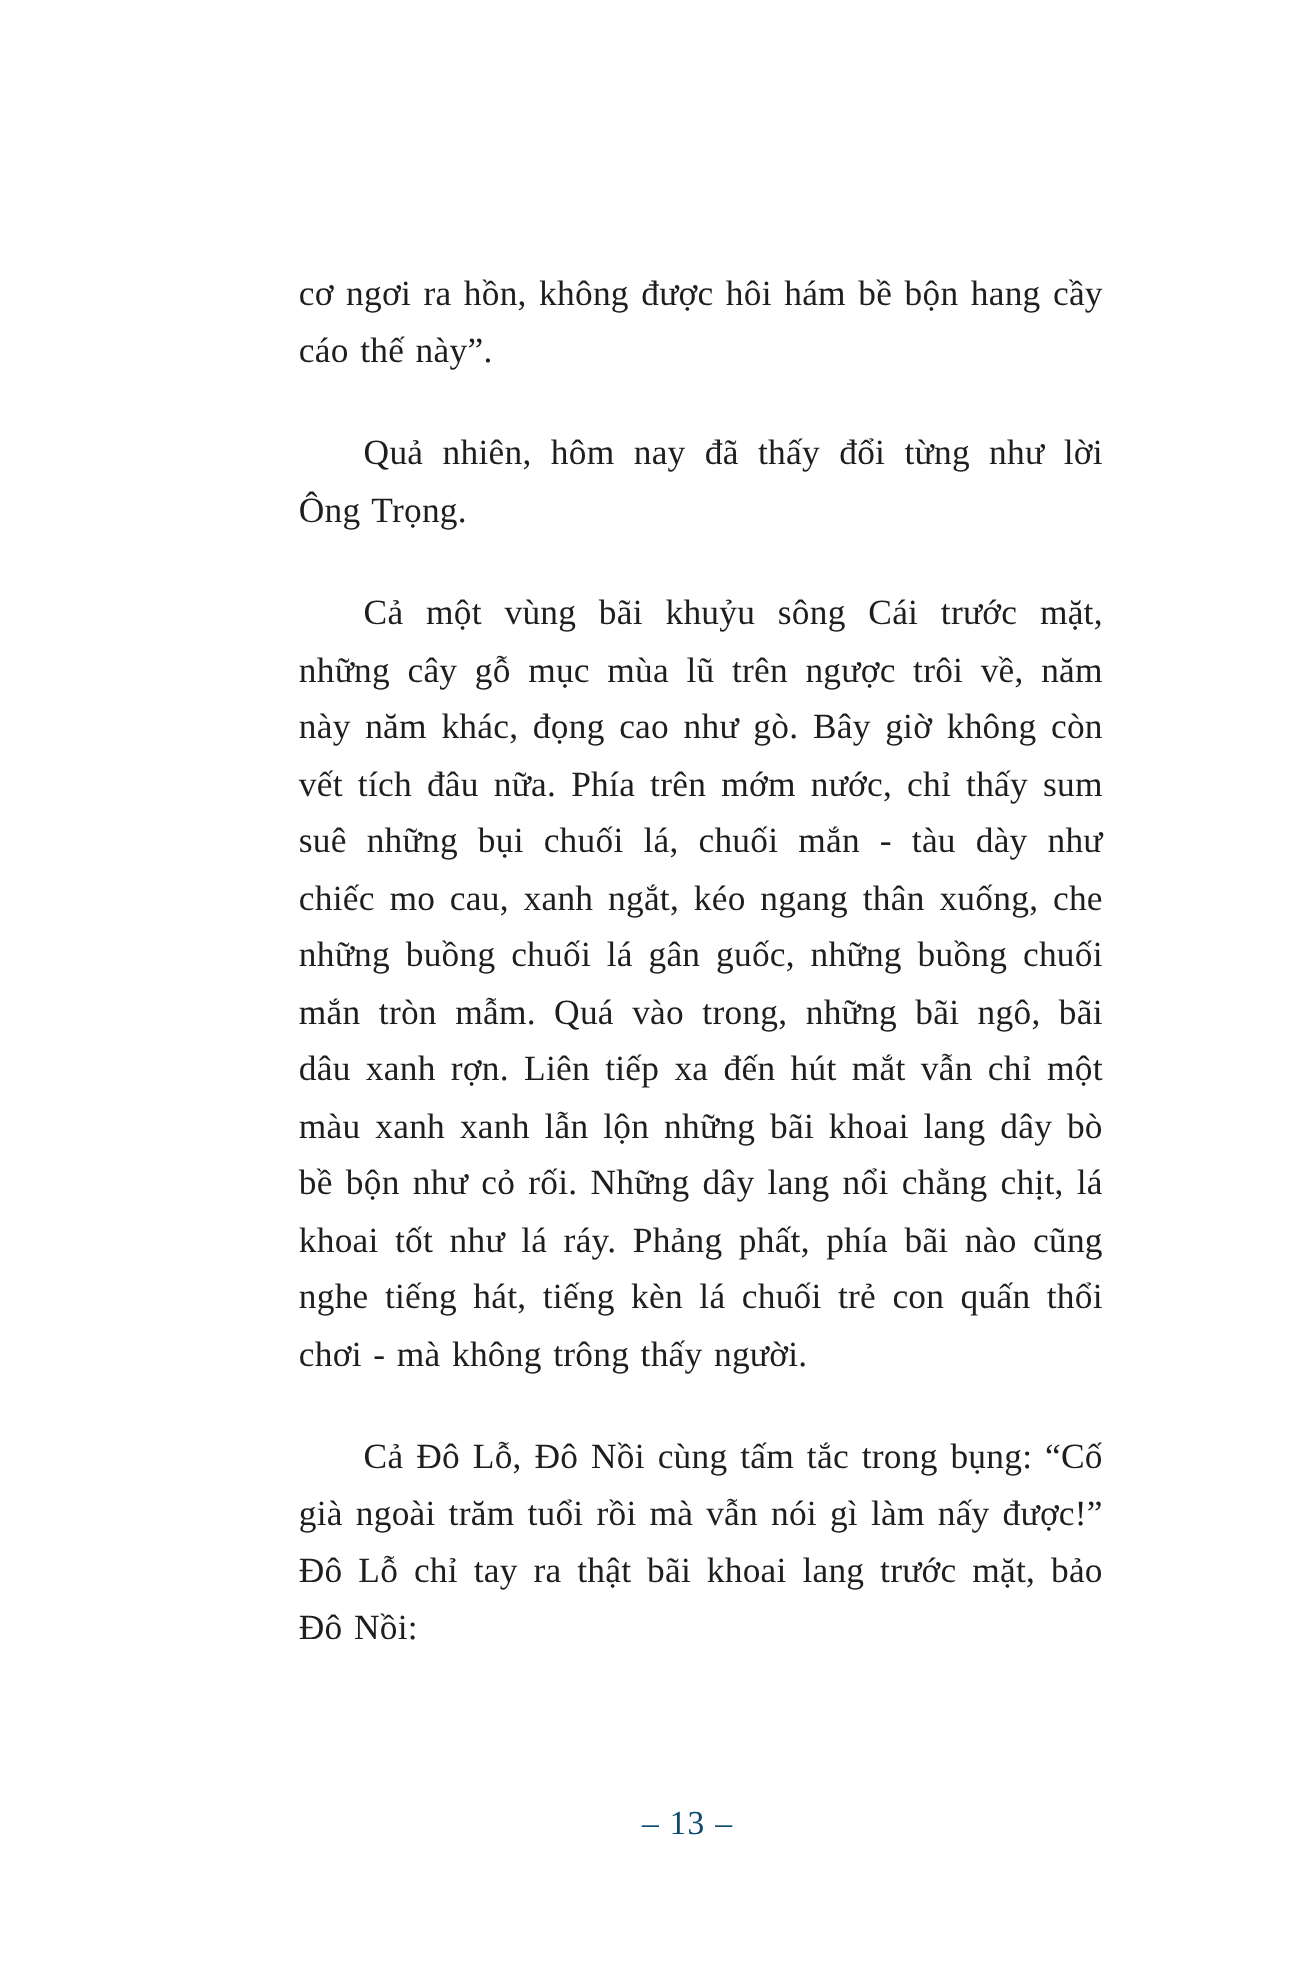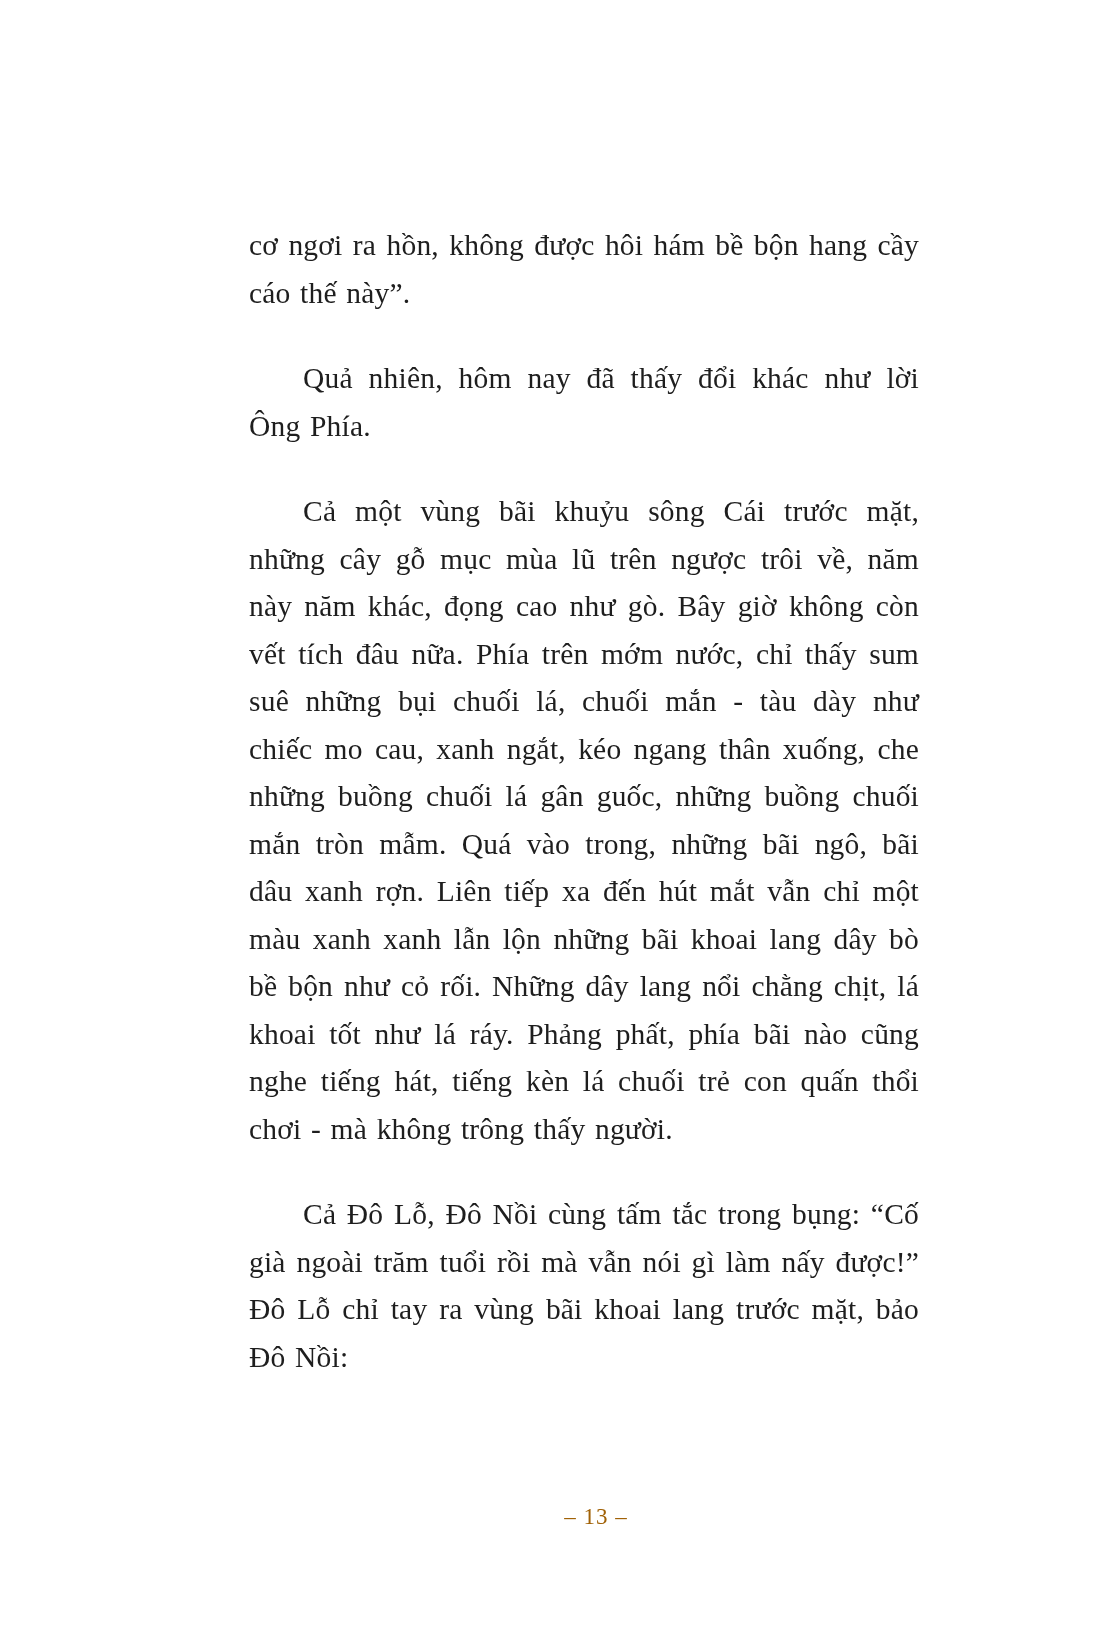--- a/index.html
+++ b/index.html
@@ -35,40 +35,40 @@
     letter-spacing: 0.2px;
   }
 
   .text-block p.no-indent {
     text-indent: 0;
   }
 
   .page-number {
     position: absolute;
     top: 1440px;
-    left: 177px;
+    left: 154px;
     width: 742px;
     text-align: center;
-    font-size: 23px;
-    color: #a16207;
+    font-size: 28px;
+    color: #0c4a6e;
     letter-spacing: 1px;
   }
 </style>
 </head>
 <body>
 
 <div class="book-page">
 
   <div class="text-block">
     <p class="no-indent">cơ ngơi ra hồn, không được hôi hám bề bộn hang cầy cáo thế này”.</p>
 
-    <p>Quả nhiên, hôm nay đã thấy đổi khác như lời Ông Phía.</p>
+    <p>Quả nhiên, hôm nay đã thấy đổi từng như lời Ông Trọng.</p>
 
     <p>Cả một vùng bãi khuỷu sông Cái trước mặt, những cây gỗ mục mùa lũ trên ngược trôi về, năm này năm khác, đọng cao như gò. Bây giờ không còn vết tích đâu nữa. Phía trên mớm nước, chỉ thấy sum suê những bụi chuối lá, chuối mắn - tàu dày như chiếc mo cau, xanh ngắt, kéo ngang thân xuống, che những buồng chuối lá gân guốc, những buồng chuối mắn tròn mẫm. Quá vào trong, những bãi ngô, bãi dâu xanh rợn. Liên tiếp xa đến hút mắt vẫn chỉ một màu xanh xanh lẫn lộn những bãi khoai lang dây bò bề bộn như cỏ rối. Những dây lang nổi chằng chịt, lá khoai tốt như lá ráy. Phảng phất, phía bãi nào cũng nghe tiếng hát, tiếng kèn lá chuối trẻ con quấn thổi chơi - mà không trông thấy người.</p>
 
-    <p>Cả Đô Lỗ, Đô Nồi cùng tấm tắc trong bụng: “Cố già ngoài trăm tuổi rồi mà vẫn nói gì làm nấy được!” Đô Lỗ chỉ tay ra vùng bãi khoai lang trước mặt, bảo Đô Nồi:</p>
+    <p>Cả Đô Lỗ, Đô Nồi cùng tấm tắc trong bụng: “Cố già ngoài trăm tuổi rồi mà vẫn nói gì làm nấy được!” Đô Lỗ chỉ tay ra thật bãi khoai lang trước mặt, bảo Đô Nồi:</p>
 
 
   </div>
 
   <div class="page-number">– 13 –</div>
 
 </div>
 
 </body></html>

